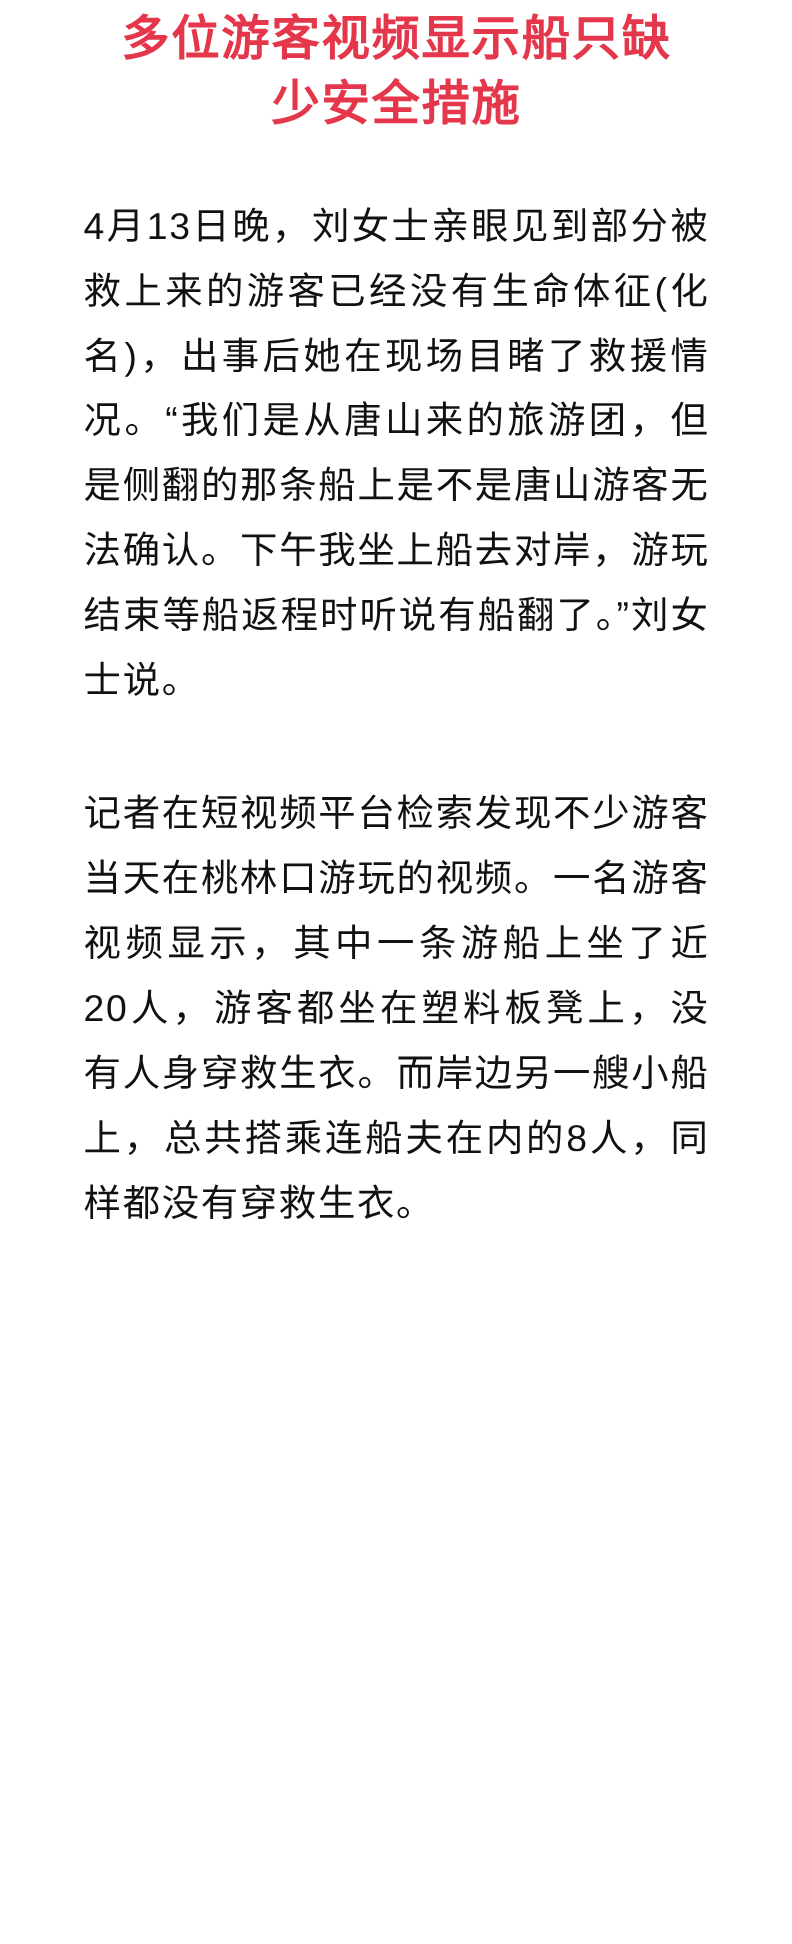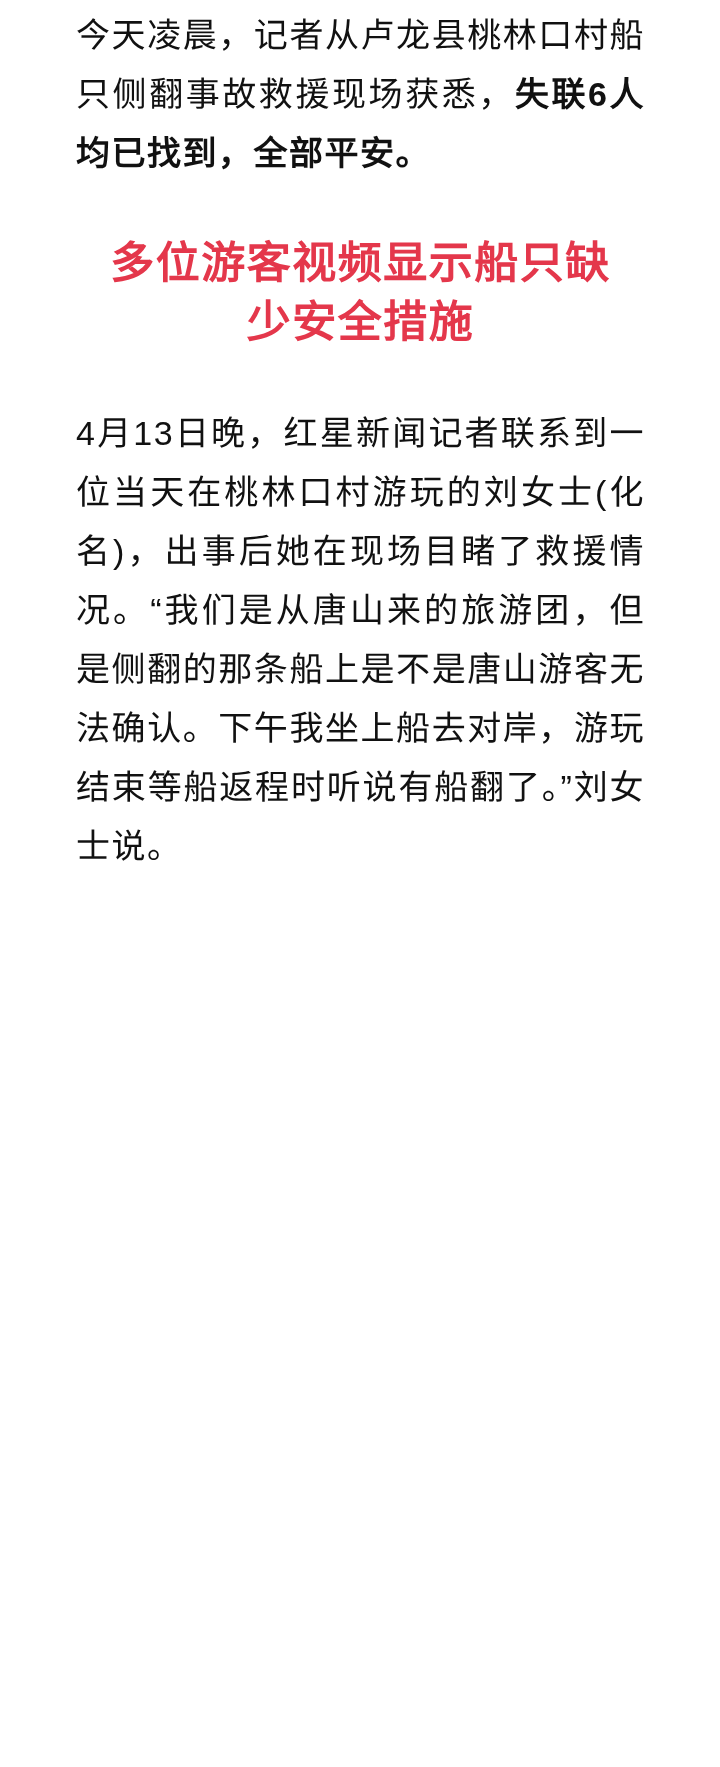--- a/index.html
+++ b/index.html
@@ -49,21 +49,21 @@
     letter-spacing: 1.5px;
     margin: 0 0 53px 0;
     padding: 0 20px;
   }
 </style>
 </head>
 <body>
 
 <article>
 
-  <p class="intro-paragraph"><span>今天凌晨，记者从卢龙县桃林口村船只侧翻事故救援现场获悉，</span><strong>失联6人均已找到，全部平安。</strong></p>
 
   <h2 class="section-heading">多位游客视频显示船只缺少安全措施</h2>
 
-  <p>4月13日晚，红星新闻记者联系到一位当天在桃林口村游玩的刘女士(化名)，出事后她在现场目睹了救援情况。“我们是从唐山来的旅游团，但是侧翻的那条船上是不是唐山游客无法确认。下午我坐上船去对岸，游玩结束等船返程时听说有船翻了。”刘女士说。</p>
+  <p>4月13日晚，刘女士亲眼见到部分被救上来的游客已经没有生命体征(化名)，出事后她在现场目睹了救援情况。“我们是从唐山来的旅游团，但是侧翻的那条船上是不是唐山游客无法确认。下午我坐上船去对岸，游玩结束等船返程时听说有船翻了。”刘女士说。</p>
 
 
+  <p>记者在短视频平台检索发现不少游客当天在桃林口游玩的视频。一名游客视频显示，其中一条游船上坐了近20人，游客都坐在塑料板凳上，没有人身穿救生衣。而岸边另一艘小船上，总共搭乘连船夫在内的8人，同样都没有穿救生衣。</p>
 
 </article>
 
 </body></html>

